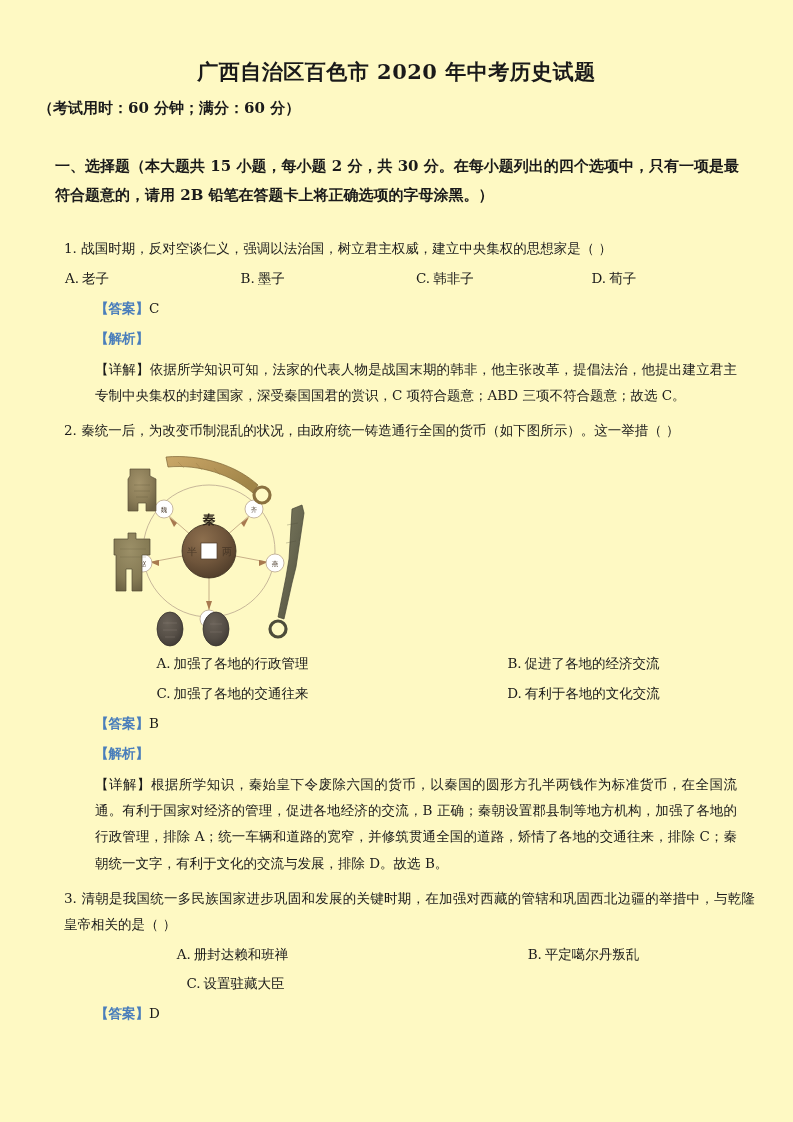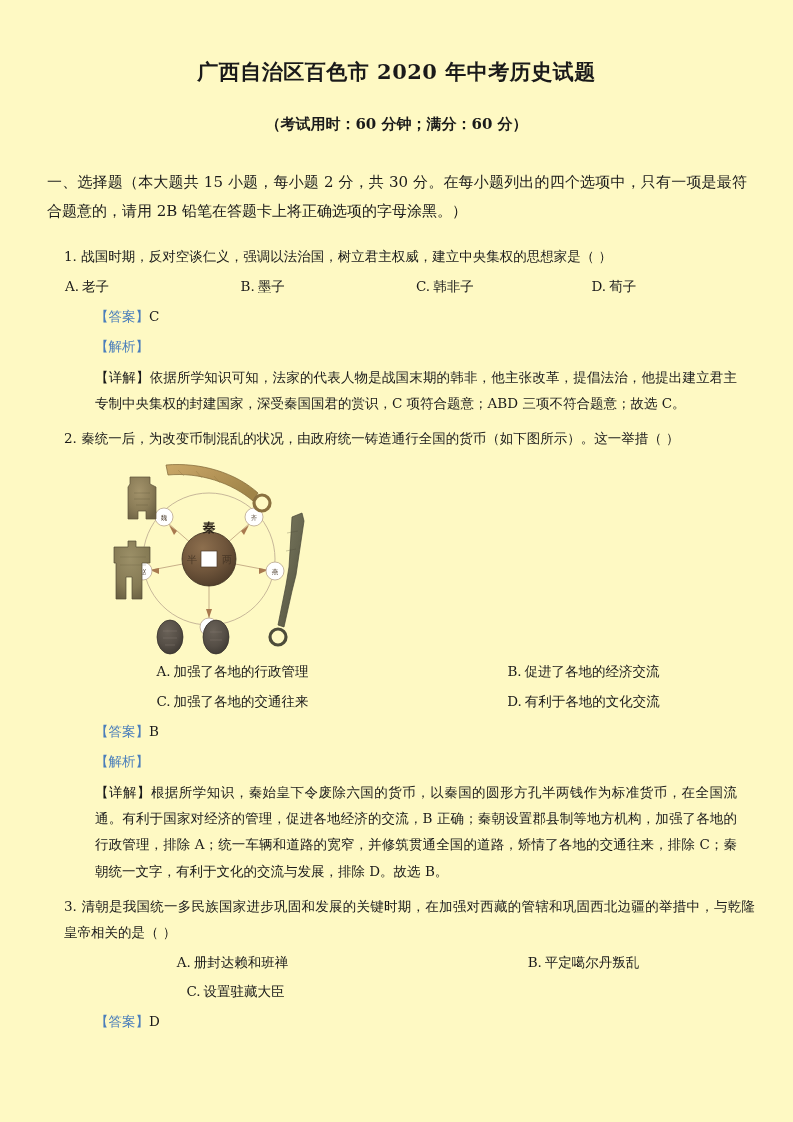--- a/index.html
+++ b/index.html
@@ -24,32 +24,32 @@
   .doc-title {
     margin: 0;
     padding-top: 58px;
     text-align: center;
     font-size: 21px;
     font-weight: bold;
     letter-spacing: 0.5px;
     line-height: 1.3;
   }
   .doc-subtitle {
-    margin: 16px;
+    margin: 0;
     padding-top: 14px;
-    text-align: center;
+    text-align: left;
     font-size: 15px;
     font-weight: bold;
     line-height: 1.3;
   }
   .section-heading {
-    margin: 8px;
+    margin: 16px;
     padding-top: 17px;
     font-size: 15px;
-    font-weight: normal;
+    font-weight: bold;
     line-height: 1.95;
     text-align: justify;
     text-justify: inter-ideograph;
     padding-left: 1px;
   }
   .q-stem {
     font-size: 13.5px;
     line-height: 1.95;
     padding-left: 26px;
     text-indent: 0;
@@ -73,20 +73,21 @@
   .opt .lab { margin-right: 3px; }
   .ans-line {
     font-size: 13.5px;
     line-height: 1.95;
     padding-left: 57px;
     margin: 0;
     padding-top: 4px;
   }
   .tag-blue {
     color: #4a7ebb;
+    font-weight: bold;
   }
   .explain {
     font-size: 13.5px;
     line-height: 1.95;
     padding-left: 57px;
     text-indent: -0px;
     margin: 0;
     padding-top: 4px;
     text-align: justify;
     text-justify: inter-ideograph;

